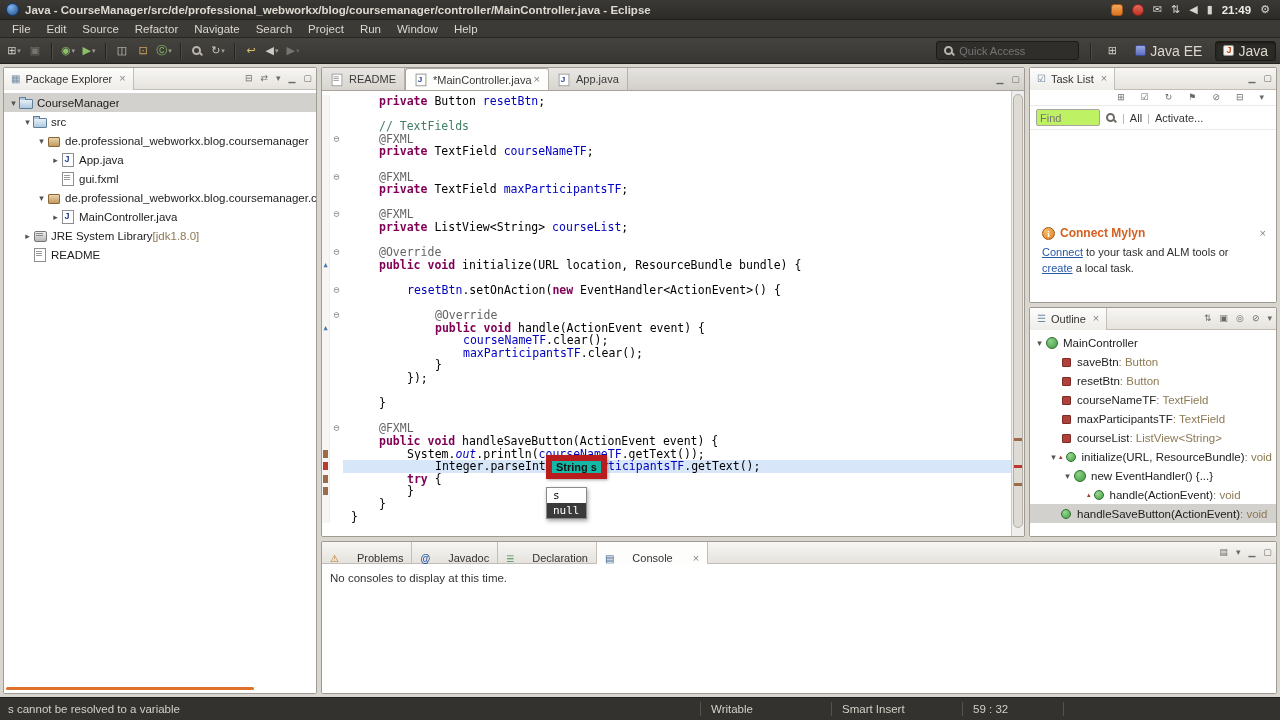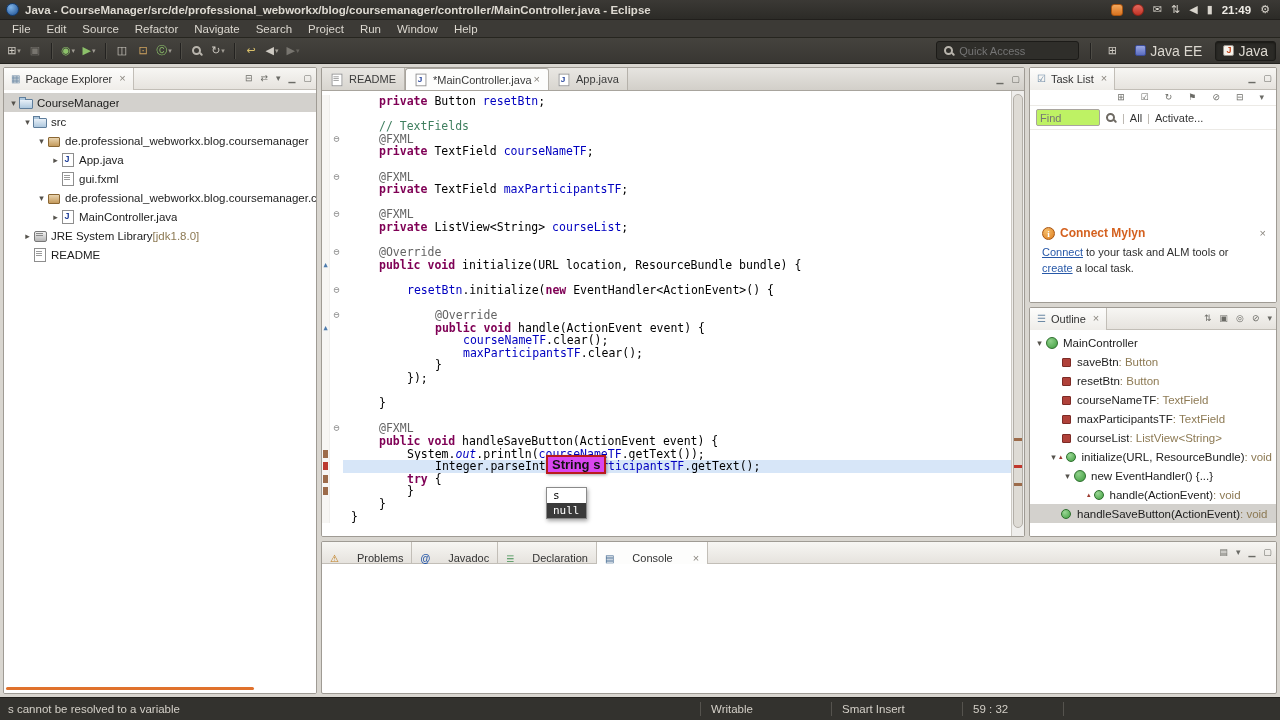--- a/index.html
+++ b/index.html
@@ -91,21 +91,21 @@
   .cl.hl .code-cell{background:#d7e6f8}
   .tk-k{color:#7f0055;font-weight:bold}
   .tk-c{color:#3f7f5f}
   .tk-a{color:#646464}
   .tk-f{color:#0000c0}
   .tk-sf{color:#0000c0;font-style:italic}
   .tk-err{background:#d64537;color:#fff}
   .overview{width:13px;flex:none;background:#efeeec;border-left:1px solid #ccc9c3;position:relative}
   .ovthumb{position:absolute;left:1px;top:3px;bottom:8px;width:10px;background:#dedbd5;border:1px solid #b3afa8;border-radius:5px}
   .tick{position:absolute;left:2px;width:8px;height:3px}
-  .assist-tip{position:absolute;left:224px;top:364px;background:#d946ef;border:2px solid #b91c1c;padding:0 4px;font-size:13px;font-weight:bold;color:#111;box-shadow:1px 1px 3px rgba(0,0,0,.35)}
+  .assist-tip{position:absolute;left:224px;top:364px;background:#14b8a6;border:6px solid #b91c1c;padding:0 4px;font-size:11px;font-weight:bold;color:#111;box-shadow:1px 1px 3px rgba(0,0,0,.35)}
   .assist-list{position:absolute;left:224px;top:396px;background:#fff;border:1px solid #8a8a8a;min-width:34px;box-shadow:1px 2px 4px rgba(0,0,0,.35);font-family:"DejaVu Sans Mono",monospace;font-size:11px}
   .assist-item{padding:1px 6px;color:#000}
   .assist-item.selected{background:#3a3a3a;color:#fff}
   
   .right-col{width:248px;flex:none;display:flex;flex-direction:column;gap:4px}
   .tasklist-panel{height:236px;flex:none}
   .tl-toolbar{display:flex;gap:8px;justify-content:flex-end;align-items:center;padding:3px 8px;border-bottom:1px solid #eceae6;flex:none}
   .tl-find{display:flex;align-items:center;gap:5px;padding:3px 6px;border-bottom:1px solid #eceae6;flex:none;font-size:11px;color:#333}
   .find-input{width:64px;height:17px;font-size:11px;border:1px solid #a9a59e;border-radius:2px;background:#bef264;padding:0 3px;font-family:"Liberation Sans",sans-serif;color:#333}
   .tl-sep{color:#b5b1aa}
@@ -306,21 +306,21 @@
                 <div class="cl"><span class="ruler-cell"></span><span class="fold-cell"></span><span class="code-cell" style="padding-left: 8px;"></span></div>
                 <div class="cl"><span class="ruler-cell"></span><span class="fold-cell">⊖</span><span class="code-cell" style="padding-left: 36px;"><span class="tk-a">@FXML</span></span></div>
                 <div class="cl"><span class="ruler-cell"></span><span class="fold-cell"></span><span class="code-cell" style="padding-left: 36px;"><span class="tk-k">private </span><span class="tk-pl">TextField </span><span class="tk-f">maxParticipantsTF</span><span class="tk-pl">;</span></span></div>
                 <div class="cl"><span class="ruler-cell"></span><span class="fold-cell"></span><span class="code-cell" style="padding-left: 8px;"></span></div>
                 <div class="cl"><span class="ruler-cell"></span><span class="fold-cell">⊖</span><span class="code-cell" style="padding-left: 36px;"><span class="tk-a">@FXML</span></span></div>
                 <div class="cl"><span class="ruler-cell"></span><span class="fold-cell"></span><span class="code-cell" style="padding-left: 36px;"><span class="tk-k">private </span><span class="tk-pl">ListView&lt;String&gt; </span><span class="tk-f">courseList</span><span class="tk-pl">;</span></span></div>
                 <div class="cl"><span class="ruler-cell"></span><span class="fold-cell"></span><span class="code-cell" style="padding-left: 8px;"></span></div>
                 <div class="cl"><span class="ruler-cell"></span><span class="fold-cell">⊖</span><span class="code-cell" style="padding-left: 36px;"><span class="tk-a">@Override</span></span></div>
                 <div class="cl"><span class="ruler-cell">▲</span><span class="fold-cell"></span><span class="code-cell" style="padding-left: 36px;"><span class="tk-k">public void </span><span class="tk-pl">initialize(URL location, ResourceBundle bundle) {</span></span></div>
                 <div class="cl"><span class="ruler-cell"></span><span class="fold-cell"></span><span class="code-cell" style="padding-left: 8px;"></span></div>
-                <div class="cl"><span class="ruler-cell"></span><span class="fold-cell">⊖</span><span class="code-cell" style="padding-left: 64px;"><span class="tk-f">resetBtn</span><span class="tk-pl">.initialize(</span><span class="tk-k">new</span><span class="tk-pl"> EventHandler&lt;ActionEvent&gt;() {</span></span></div>
+                <div class="cl"><span class="ruler-cell"></span><span class="fold-cell">⊖</span><span class="code-cell" style="padding-left: 64px;"><span class="tk-f">resetBtn</span><span class="tk-pl">.setOnAction(</span><span class="tk-k">new</span><span class="tk-pl"> EventHandler&lt;ActionEvent&gt;() {</span></span></div>
                 <div class="cl"><span class="ruler-cell"></span><span class="fold-cell"></span><span class="code-cell" style="padding-left: 8px;"></span></div>
                 <div class="cl"><span class="ruler-cell"></span><span class="fold-cell">⊖</span><span class="code-cell" style="padding-left: 92px;"><span class="tk-a">@Override</span></span></div>
                 <div class="cl"><span class="ruler-cell">▲</span><span class="fold-cell"></span><span class="code-cell" style="padding-left: 92px;"><span class="tk-k">public void </span><span class="tk-pl">handle(ActionEvent event) {</span></span></div>
                 <div class="cl"><span class="ruler-cell"></span><span class="fold-cell"></span><span class="code-cell" style="padding-left: 120px;"><span class="tk-f">courseNameTF</span><span class="tk-pl">.clear();</span></span></div>
                 <div class="cl"><span class="ruler-cell"></span><span class="fold-cell"></span><span class="code-cell" style="padding-left: 120px;"><span class="tk-f">maxParticipantsTF</span><span class="tk-pl">.clear();</span></span></div>
                 <div class="cl"><span class="ruler-cell"></span><span class="fold-cell"></span><span class="code-cell" style="padding-left: 92px;"><span class="tk-pl">}</span></span></div>
                 <div class="cl"><span class="ruler-cell"></span><span class="fold-cell"></span><span class="code-cell" style="padding-left: 64px;"><span class="tk-pl">});</span></span></div>
                 <div class="cl"><span class="ruler-cell"></span><span class="fold-cell"></span><span class="code-cell" style="padding-left: 8px;"></span></div>
                 <div class="cl"><span class="ruler-cell"></span><span class="fold-cell"></span><span class="code-cell" style="padding-left: 36px;"><span class="tk-pl">}</span></span></div>
                 <div class="cl"><span class="ruler-cell"></span><span class="fold-cell"></span><span class="code-cell" style="padding-left: 8px;"></span></div>
@@ -488,20 +488,21 @@
                 <span>Console</span>
                 <span class="tab-close">×</span>
               </div>
             </div>
           <span class="header-spacer"></span>
           <span class="hbtn">▤</span>
           <span class="hbtn">▾</span>
           <span class="hbtn">▁</span>
           <span class="hbtn">▢</span>
         </div>
+        <div class="console-body">No consoles to display at this time.</div>
       </div>
     </div>
   </div>
 
   <div class="statusbar">
     <span class="sb-msg">s cannot be resolved to a variable</span>
     <span class="sb-sep"></span>
     <span class="sb-item sb-w1">Writable</span>
     <span class="sb-sep"></span>
     <span class="sb-item sb-w2">Smart Insert</span>

